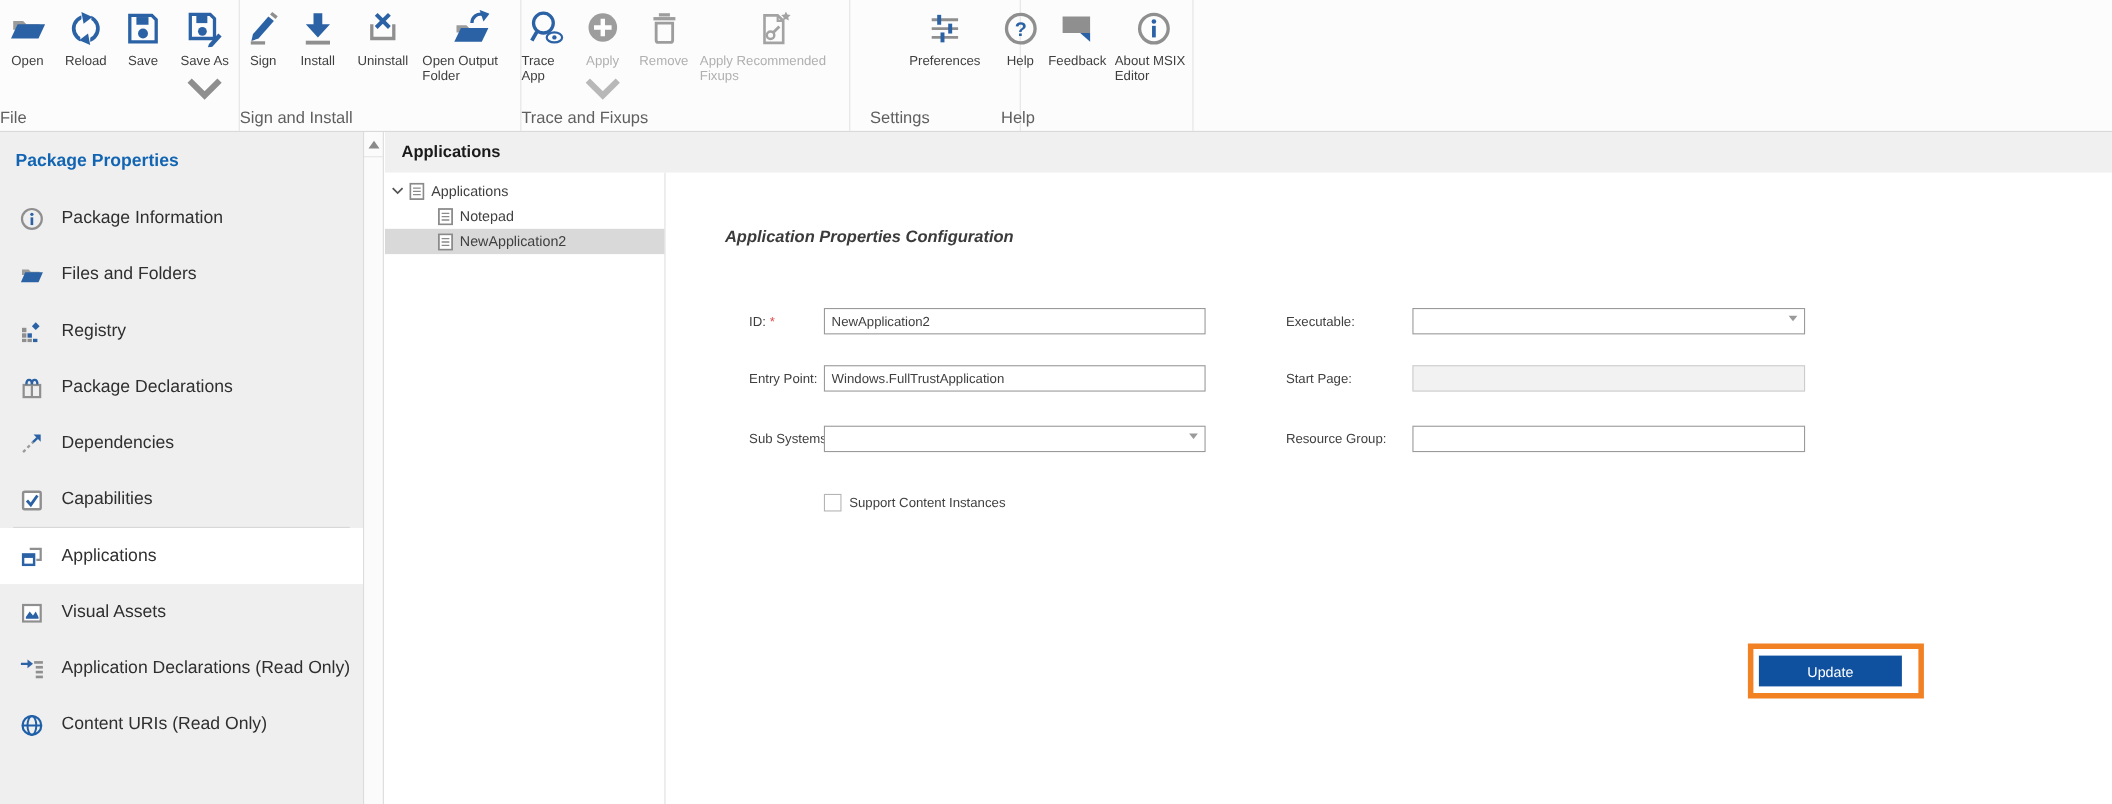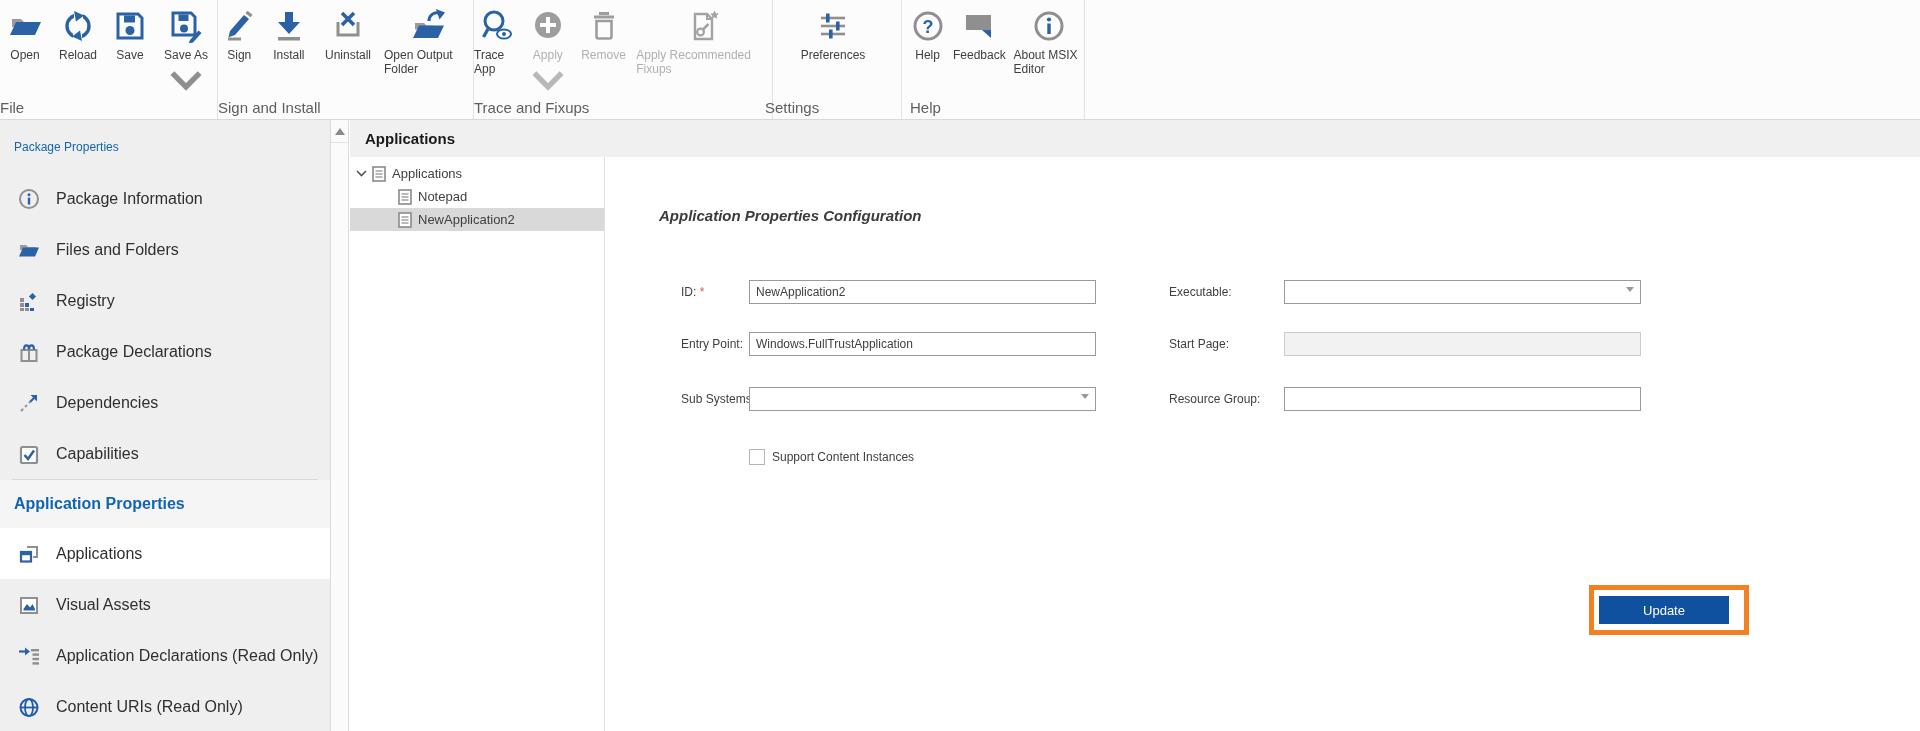--- a/index.html
+++ b/index.html
@@ -16,21 +16,21 @@
   .rbtn.disabled .lbl { color:#b0b0b0; }
   .rbtn .chev { margin-top:1px; }
   .glabel { position:absolute; bottom:3px; left:0; width:100%; text-align:left; font-size:15px; color:#5f5f5f; }
   .b-open{width:46px}.b-reload{width:50px}.b-save{width:44px}.b-saveas{width:58px}
   .b-sign{width:44px}.b-install{width:48px}.b-uninstall{width:64px}.b-oof{width:92px}
   .b-trace{width:48px}.b-apply{width:48px}.b-remove{width:58px}.b-arf{width:142px}
   .b-pref{width:80px}.b-help{width:40px}.b-feedback{width:66px}.b-about{width:80px}
 
   
   .sidebar { position:absolute; left:0; top:120px; width:330px; height:611px; background:#efefef; }
-  .side-header { height:53px; display:flex; align-items:center; padding-left:14px; font-size:12px; font-weight:normal; color:#1265b2;text-align:center; }
+  .side-header { height:53px; display:flex; align-items:center; padding-left:14px; font-size:16px; font-weight:bold; color:#1265b2;text-align:center; }
   .side-sep { height:1px; background:#d8d8d8; margin:0 12px; }
   .side-header2 { height:48px; display:flex; align-items:center; padding-left:14px; font-size:16px; font-weight:bold; color:#1265b2; background:#f5f5f5; }
   .side-item { height:51px; display:flex; align-items:center; padding-left:18px; font-size:16px; color:#2f2f2f; cursor:default; }
   .side-item svg { width:22px; height:22px; margin-right:16px; flex:none; }
   .side-item.selected { background:#ffffff; }
 
   
   .vscroll { position:absolute; left:330px; top:120px; width:19px; height:611px; background:#fbfbfb; border-left:1px solid #dcdcdc; border-right:1px solid #dcdcdc; }
   .vscroll .arrow { position:absolute; left:4px; top:8px; width:0; height:0; border-left:5px solid transparent; border-right:5px solid transparent; border-bottom:7px solid #8a8a8a; }
   .vscroll .sep { position:absolute; left:0; top:22px; width:100%; height:1px; background:#e4e4e4; }
@@ -189,21 +189,21 @@
             <circle cx="13.5" cy="23" r="3.4" fill="none" stroke="#a3a3a3" stroke-width="2.2"></circle>
             <line x1="16" y1="20.5" x2="21.5" y2="15" stroke="#a3a3a3" stroke-width="2.6"></line>
             <path d="M27.5 1.5 l1.3 2.7 3 .4 -2.2 2.1 .5 3 -2.6 -1.5 -2.7 1.5 .5 -3 -2.1 -2.1 3 -.4 z" fill="#a3a3a3"></path>
           </svg>
           <div class="lbl">Apply Recommended Fixups</div>
         </div>
       </div>
       <div class="glabel">Trace and Fixups</div>
     </div>
 
-    <div class="rgroup" style="left:765px;width:137px">
+    <div class="rgroup" style="left:791px;width:137px">
       <div class="rbuttons">
         <div class="rbtn b-pref">
           <svg viewBox="0 0 34 34">
             <line x1="5" y1="9" x2="29" y2="9" stroke="#8f8f8f" stroke-width="2.6"></line>
             <rect x="10" y="4.5" width="3.6" height="9" fill="#2a62a5"></rect>
             <line x1="5" y1="17" x2="29" y2="17" stroke="#8f8f8f" stroke-width="2.6"></line>
             <rect x="20" y="12.5" width="3.6" height="9" fill="#2a62a5"></rect>
             <line x1="5" y1="25" x2="29" y2="25" stroke="#8f8f8f" stroke-width="2.6"></line>
             <rect x="13" y="20.5" width="3.6" height="9" fill="#2a62a5"></rect>
           </svg>
@@ -290,21 +290,20 @@
     </div>
     <div class="side-item">
       <svg viewBox="0 0 22 22">
         <rect x="3" y="4" width="16" height="16" rx="1.5" fill="#fff" stroke="#8f8f8f" stroke-width="2.2"></rect>
         <path d="M6.5 12 l3.5 4 6 -8.5" fill="none" stroke="#2a62a5" stroke-width="2.6"></path>
       </svg>
       <span>Capabilities</span>
     </div>
 
     <div class="side-sep"></div>
-    <div class="side-header2">Application Properties</div>
 
     <div class="side-item selected">
       <svg viewBox="0 0 22 22">
         <path d="M9 4 h10 v10 h-4" fill="none" stroke="#8f8f8f" stroke-width="2"></path>
         <rect x="3" y="9" width="10" height="9.5" fill="none" stroke="#2a62a5" stroke-width="2.2"></rect>
         <rect x="3" y="9" width="10" height="3.2" fill="#2a62a5"></rect>
       </svg>
       <span>Applications</span>
     </div>
     <div class="side-item">

